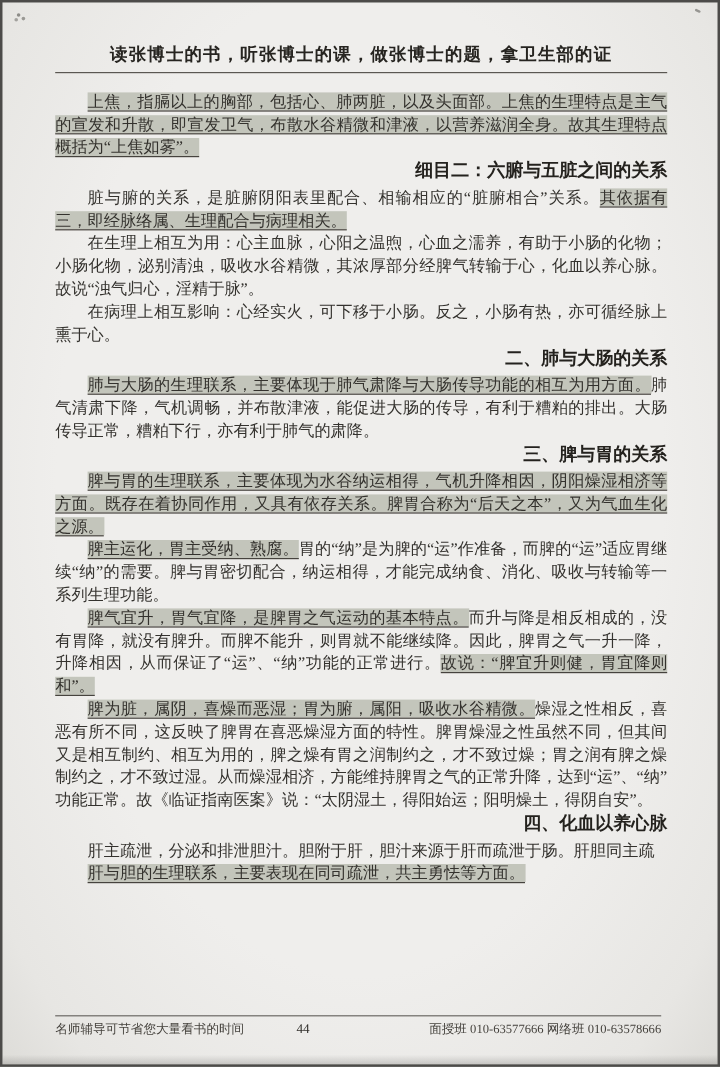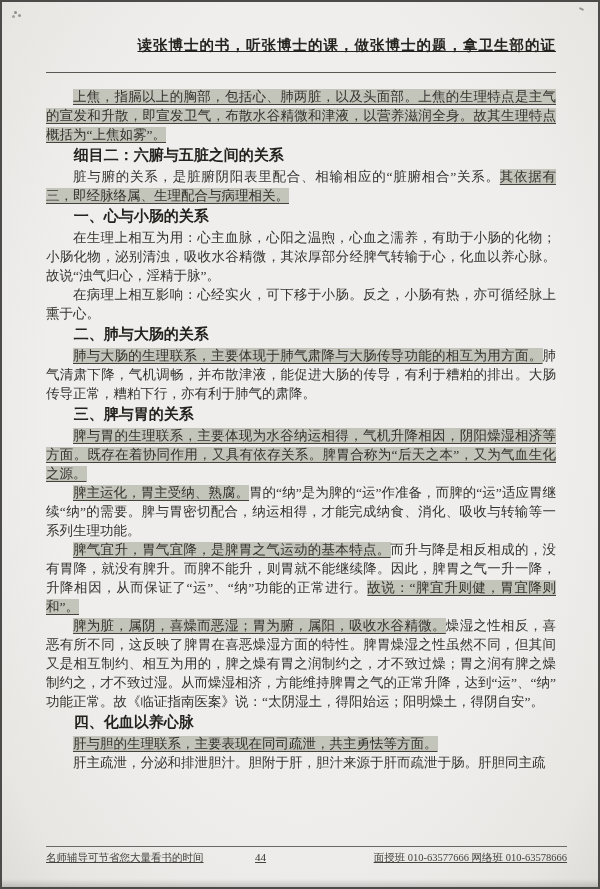--- a/index.html
+++ b/index.html
@@ -15,27 +15,26 @@
     border:2px solid #4c4b49;
     box-sizing:border-box;
   }
   .inner{
     position:absolute;top:0;left:0;right:0;bottom:0;
     padding:34px 42px 0 44px;
     box-sizing:border-box;
     color:#34322e;
   }
   .slogan{
-    text-align:right;
+    text-align:center;
     font-weight:bold;
     font-size:14.5px;
     color:#262420;
     letter-spacing:1px;
-    margin:0 0 17px 0;
-    text-decoration:underline;
+    margin:0 0 5px 0;
   }
   .header-rule{
     border:none;
     border-top:1.5px solid #5a5752;
     margin:2px 0 14px 0;
   }
   .doc-body{
     font-size:13.5px;
     line-height:19px;
     text-align:justify;
@@ -44,43 +43,42 @@
     margin:0;
     text-indent:2em;
   }
   .doc-body h3{
     margin:1px 0;
     font-size:15px;
     line-height:21px;
     text-indent:1.85em;
     font-weight:bold;
     color:#24221e;
-    text-align:left;
+    text-align:right;
   }
   .hl{
     background:#c3c5bb;
     box-decoration-break:clone;
     -webkit-box-decoration-break:clone;
     text-decoration:underline;
     text-decoration-color:#46433e;
     text-decoration-thickness:1px;
     text-underline-offset:3px;
   }
   .footer{
     position:absolute;
-    left:44px;right:31px;
+    left:44px;right:47px;
     bottom:22px;
     border-top:1px solid #6b6965;
     padding-top:4px;
     display:flex;
-    align-items:flex-start;
+    align-items:center;
     justify-content:space-between;
     font-size:10.5px;
     color:#45423d;
-    text-decoration:underline;
   }
   .footer .page-num{
     font-size:11px;
     color:#33312d;
     transform:translateX(-28px);
   }
   .speck{
     position:absolute;
     width:3px;height:3px;border-radius:50%;
     background:#8d8c88;
@@ -100,33 +98,32 @@
   <div class="speck s2"></div>
 
   <div class="inner">
     <div class="slogan">读张博士的书，听张博士的课，做张博士的题，拿卫生部的证</div>
     <hr class="header-rule">
 
     <div class="doc-body">
         <p><span class="hl">上焦，指膈以上的胸部，包括心、肺两脏，以及头面部。上焦的生理特点是主气的宣发和升散，即宣发卫气，布散水谷精微和津液，以营养滋润全身。故其生理特点概括为“上焦如雾”。</span></p>
         <h3>细目二：六腑与五脏之间的关系</h3>
         <p><span>脏与腑的关系，是脏腑阴阳表里配合、相输相应的“脏腑相合”关系。</span><span class="hl">其依据有三，即经脉络属、生理配合与病理相关。</span></p>
-        <h3>一、心与小肠的关系</h3>
         <p><span>在生理上相互为用：心主血脉，心阳之温煦，心血之濡养，有助于小肠的化物；小肠化物，泌别清浊，吸收水谷精微，其浓厚部分经脾气转输于心，化血以养心脉。故说“浊气归心，淫精于脉”。</span></p>
         <p><span>在病理上相互影响：心经实火，可下移于小肠。反之，小肠有热，亦可循经脉上熏于心。</span></p>
         <h3>二、肺与大肠的关系</h3>
         <p><span class="hl">肺与大肠的生理联系，主要体现于肺气肃降与大肠传导功能的相互为用方面。</span><span>肺气清肃下降，气机调畅，并布散津液，能促进大肠的传导，有利于糟粕的排出。大肠传导正常，糟粕下行，亦有利于肺气的肃降。</span></p>
         <h3>三、脾与胃的关系</h3>
         <p><span class="hl">脾与胃的生理联系，主要体现为水谷纳运相得，气机升降相因，阴阳燥湿相济等方面。既存在着协同作用，又具有依存关系。脾胃合称为“后天之本”，又为气血生化之源。</span></p>
         <p><span class="hl">脾主运化，胃主受纳、熟腐。</span><span>胃的“纳”是为脾的“运”作准备，而脾的“运”适应胃继续“纳”的需要。脾与胃密切配合，纳运相得，才能完成纳食、消化、吸收与转输等一系列生理功能。</span></p>
         <p><span class="hl">脾气宜升，胃气宜降，是脾胃之气运动的基本特点。</span><span>而升与降是相反相成的，没有胃降，就没有脾升。而脾不能升，则胃就不能继续降。因此，脾胃之气一升一降，升降相因，从而保证了“运”、“纳”功能的正常进行。</span><span class="hl">故说：“脾宜升则健，胃宜降则和”。</span></p>
         <p><span class="hl">脾为脏，属阴，喜燥而恶湿；胃为腑，属阳，吸收水谷精微。</span><span>燥湿之性相反，喜恶有所不同，这反映了脾胃在喜恶燥湿方面的特性。脾胃燥湿之性虽然不同，但其间又是相互制约、相互为用的，脾之燥有胃之润制约之，才不致过燥；胃之润有脾之燥制约之，才不致过湿。从而燥湿相济，方能维持脾胃之气的正常升降，达到“运”、“纳”功能正常。故《临证指南医案》说：“太阴湿土，得阳始运；阳明燥土，得阴自安”。</span></p>
         <h3>四、化血以养心脉</h3>
+        <p><span>肝主疏泄，分泌和排泄胆汁。胆附于肝，胆汁来源于肝而疏泄于肠。肝胆同主疏</span></p>
         <p><span class="hl">肝与胆的生理联系，主要表现在同司疏泄，共主勇怯等方面。</span></p>
-        <p><span>肝主疏泄，分泌和排泄胆汁。胆附于肝，胆汁来源于肝而疏泄于肠。肝胆同主疏</span></p>
       </div>
   </div>
 
   <div class="footer">
     <span>名师辅导可节省您大量看书的时间</span>
     <span class="page-num">44</span>
     <span>面授班 010-63577666  网络班 010-63578666</span>
   </div>
 
   <div class="bottom-shade"></div>

